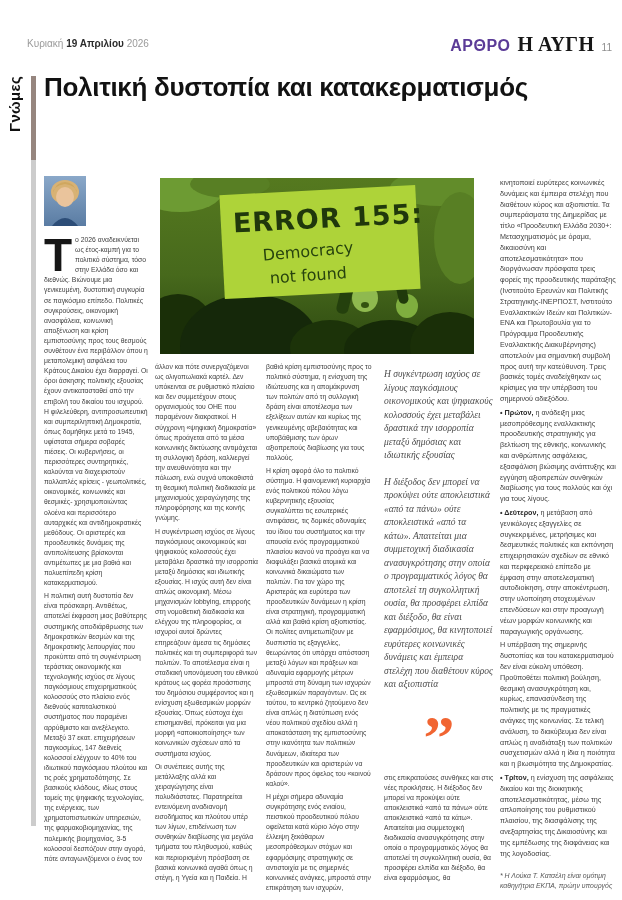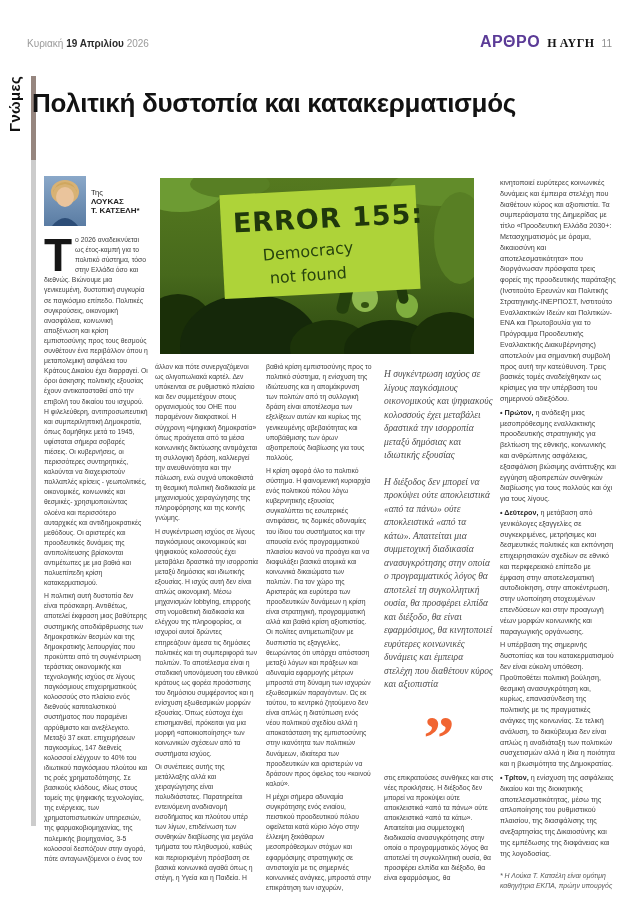--- a/index.html
+++ b/index.html
@@ -6,32 +6,32 @@
   .page{
     position:relative;width:622px;height:900px;margin:0 auto;
     background:#ffffff;overflow:hidden;
     font-family:"Liberation Sans","DejaVu Sans",sans-serif;color:#3a3a3a;
   }
   
   .dateline{position:absolute;left:27px;top:38px;font-size:10px;color:#9a9a9a;}
   .dateline b{color:#2b2b2b;}
   .masthead{position:absolute;right:10px;top:33px;display:flex;align-items:baseline;gap:7px;}
   .masthead .section{font-size:16px;font-weight:bold;color:#5b3b97;letter-spacing:.5px;}
-  .masthead .paper{font-family:"Liberation Serif","DejaVu Serif",serif;font-size:12px;font-weight:bold;color:#161616;letter-spacing:.5px;}
+  .masthead .paper{font-family:"Liberation Serif","DejaVu Serif",serif;font-size:20px;font-weight:bold;color:#161616;letter-spacing:.5px;}
   .masthead .pageno{font-size:10px;color:#8e8e8e;}
   
   .rubric{
     position:absolute;left:6px;top:76px;
     writing-mode:vertical-rl;transform:rotate(180deg);
     font-size:15px;font-weight:bold;color:#111;letter-spacing:.3px;
   }
   .rail-bar{position:absolute;left:31px;top:76px;width:5px;height:750px;background:#cccccc;}
   .rail-bar-top{position:absolute;left:31px;top:76px;width:5px;height:84px;background:#96867f;}
   
-  .headline{position:absolute;left:32px;top:72px;width:572px;white-space:nowrap;margin-top:16px;}
+  .headline{position:absolute;left:44px;top:72px;width:572px;white-space:nowrap;}
   .headline .l1{font-size:26px;line-height:30px;font-weight:bold;color:#121212;letter-spacing:-.3px;}
   .headline .l2{font-size:26px;line-height:30px;font-weight:bold;color:#e43a27;letter-spacing:-.3px;}
   .deck{
     position:absolute;left:44px;top:139px;width:572px;white-space:nowrap;
     font-family:"Liberation Serif","DejaVu Serif",serif;font-size:9.5px;color:#1c1c1c;
   }
   
   .bt{font-size:6.8px;line-height:10.1px;color:#3d3d3d;margin:0 0 3px 0;text-align:left;}
   .col{position:absolute;overflow:hidden;}
   .col1{left:44px;top:176px;width:104px;height:714px;}
@@ -98,25 +98,20 @@
             <stop offset="0" stop-color="#8aa8c9"></stop>
               <stop offset="1" stop-color="#5a7ca3"></stop>
           </linearGradient>
         </defs>
         <rect x="0" y="0" width="42" height="50" fill="url(#apbg)"></rect>
         <ellipse cx="21" cy="16" rx="14" ry="12" fill="#d8b274"></ellipse>
         <ellipse cx="21" cy="21" rx="9" ry="10" fill="#eac49c"></ellipse>
         <path d="M8 50 Q21 34 34 50 Z" fill="#2c4d77"></path>
         <path d="M9 17 Q12 6 21 6 Q30 6 33 17 Q33 10 21 8 Q9 10 9 17 Z" fill="#cfa75f"></path>
       </svg>
-      <div class="byline">
-        <div>Της</div>
-        <div class="nm">ΛΟΥΚΑΣ</div>
-        <div class="nm">Τ. ΚΑΤΣΕΛΗ*</div>
-      </div>
     </div>
     <p class="bt"><span class="dropcap">Τ</span><span>ο 2026 αναδεικνύεται ως έτος-καμπή για το πολιτικό σύστημα, τόσο στην Ελλάδα όσο και διεθνώς. Βιώνουμε μια γενικευμένη, δυστοπική συγκυρία σε παγκόσμιο επίπεδο. Πολιτικές συγκρούσεις, οικονομική ανασφάλεια, κοινωνική αποξένωση και κρίση εμπιστοσύνης προς τους θεσμούς συνθέτουν ένα περιβάλλον όπου η μεταπολεμική ασφάλεια του Κράτους Δικαίου έχει διαρραγεί. Οι όροι άσκησης πολιτικής εξουσίας έχουν αντικατασταθεί από την επιβολή του δικαίου του ισχυρού. Η φιλελεύθερη, αντιπροσωπευτική και συμπεριληπτική Δημοκρατία, όπως δομήθηκε μετά το 1945, υφίσταται σήμερα σοβαρές πιέσεις. Οι κυβερνήσεις, οι περισσότερες συντηρητικές, καλούνται να διαχειριστούν πολλαπλές κρίσεις - γεωπολιτικές, οικονομικές, κοινωνικές και θεσμικές- χρησιμοποιώντας ολοένα και περισσότερο αυταρχικές και αντιδημοκρατικές μεθόδους. Οι αριστερές και προοδευτικές δυνάμεις της αντιπολίτευσης βρίσκονται αντιμέτωπες με μια βαθιά και πολυεπίπεδη κρίση κατακερματισμού.</span></p>
     <p class="bt">Η πολιτική αυτή δυστοπία δεν είναι πρόσκαιρη. Αντιθέτως, αποτελεί έκφραση μιας βαθύτερης συστημικής αποδιάρθρωσης των δημοκρατικών θεσμών και της δημοκρατικής λειτουργίας που προκύπτει από τη συγκέντρωση τεράστιας οικονομικής και τεχνολογικής ισχύος σε λίγους παγκόσμιους επιχειρηματικούς κολοσσούς στο πλαίσιο ενός διεθνούς καπιταλιστικού συστήματος που παραμένει αρρύθμιστο και ανεξέλεγκτο. Μεταξύ 37 εκατ. επιχειρήσεων παγκοσμίως, 147 διεθνείς κολοσσοί ελέγχουν το 40% του ιδιωτικού παγκόσμιου πλούτου και τις ροές χρηματοδότησης. Σε βασικούς κλάδους, ιδίως στους τομείς της ψηφιακής τεχνολογίας, της ενέργειας, των χρηματοπιστωτικών υπηρεσιών, της φαρμακοβιομηχανίας, της πολεμικής βιομηχανίας, 3-5 κολοσσοί δεσπόζουν στην αγορά, πότε ανταγωνιζόμενοι ο ένας τον</p>
   </div>
 
   <div class="photo-wrap">
     <svg viewBox="0 0 314 176" width="314" height="176" aria-hidden="true">
       <defs>
         <linearGradient id="phbg" x1="0" y1="0" x2="0" y2="1">
           <stop offset="0" stop-color="#55791f"></stop>

